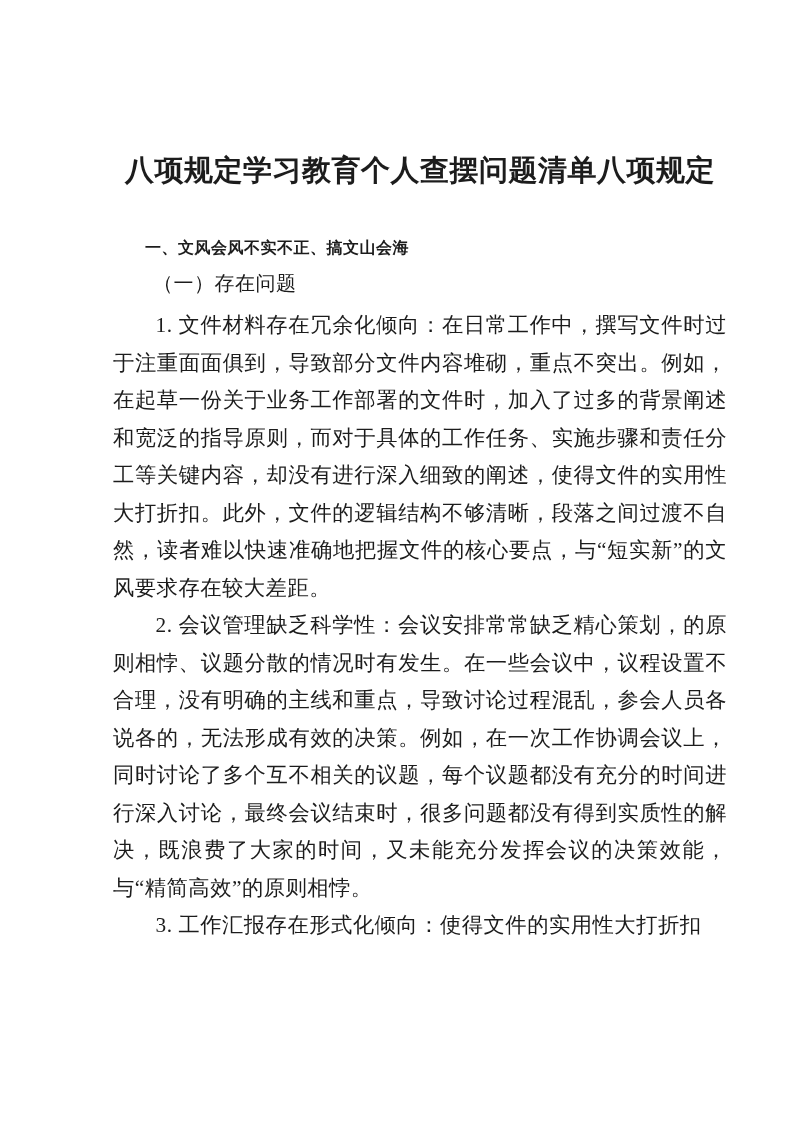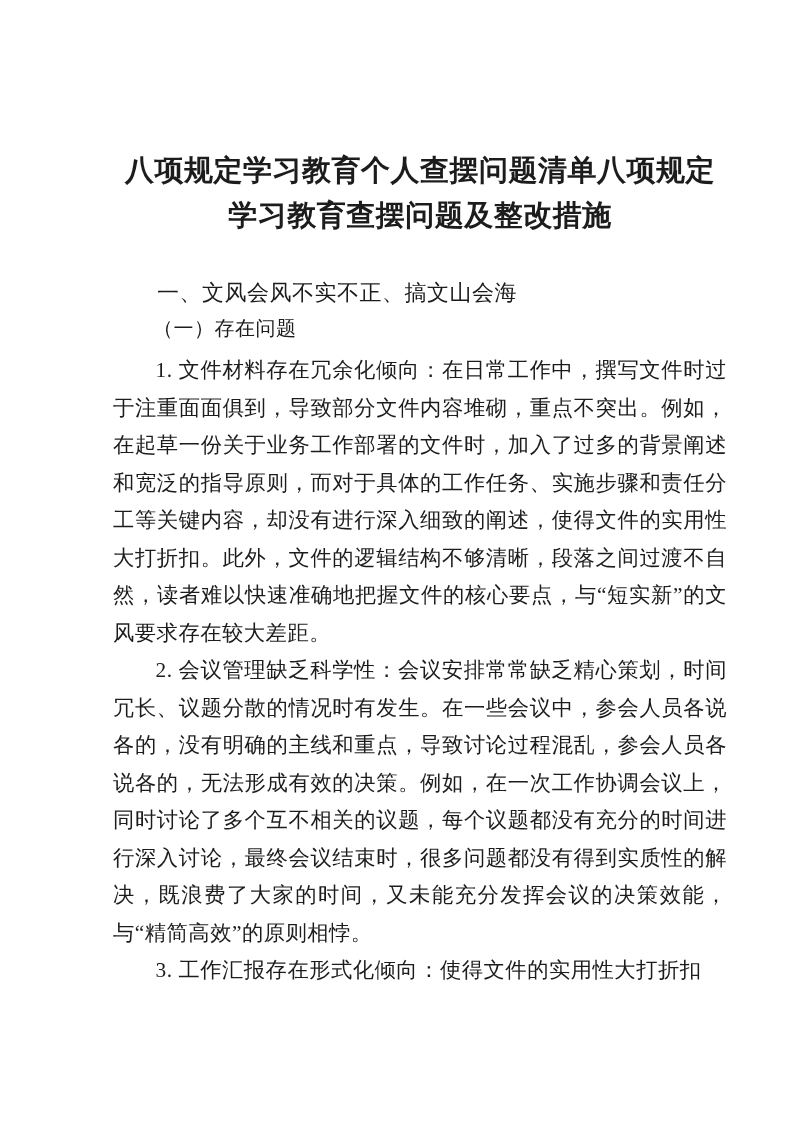--- a/index.html
+++ b/index.html
@@ -27,23 +27,23 @@
     font-weight: 700;
     font-family: "Liberation Serif", "DejaVu Serif", serif;
     letter-spacing: 0.5px;
   }
   .doc-title .tline {
     display: block;
   }
   .section-heading {
     margin: 0;
     font-family: "Liberation Sans", "DejaVu Sans", sans-serif;
-    font-size: 22px;
+    font-size: 16px;
     line-height: 34px;
-    font-weight: 400;
+    font-weight: 700;
     text-indent: 2em;
     letter-spacing: 0.5px;
   }
   .subsection-heading {
     margin: 0;
     font-size: 20px;
     line-height: 36px;
     font-weight: 400;
     text-indent: 2em;
     letter-spacing: 0.5px;
@@ -63,26 +63,25 @@
     font-weight: 400;
   }
 </style>
 </head>
 <body>
 
 <div class="page">
 
   <h1 class="doc-title">
     <span class="tline">八项规定学习教育个人查摆问题清单八项规定</span>
-    <span class="tline">学习教育查摆问题及整改措施</span>
   </h1>
 
   <h2 class="section-heading">一、文风会风不实不正、搞文山会海</h2>
 
   <h3 class="subsection-heading">（一）存在问题</h3>
 
   <p class="body-para first"><b class="lead">1. 文件材料存在冗余化倾向：</b><span>在日常工作中，撰写文件时过于注重面面俱到，导致部分文件内容堆砌，重点不突出。例如，在起草一份关于业务工作部署的文件时，加入了过多的背景阐述和宽泛的指导原则，而对于具体的工作任务、实施步骤和责任分工等关键内容，却没有进行深入细致的阐述，使得文件的实用性大打折扣。此外，文件的逻辑结构不够清晰，段落之间过渡不自然，读者难以快速准确地把握文件的核心要点，与“短实新”的文风要求存在较大差距。</span></p>
 
-  <p class="body-para"><b class="lead">2. 会议管理缺乏科学性：</b><span>会议安排常常缺乏精心策划，时间冗长、议题分散的情况时有发生。在一些会议中，参会人员各说各的，没有明确的主线和重点，导致讨论过程混乱，参会人员各说各的，无法形成有效的决策。例如，在一次工作协调会议上，同时讨论了多个互不相关的议题，每个议题都没有充分的时间进行深入讨论，最终会议结束时，很多问题都没有得到实质性的解决，既浪费了大家的时间，又未能充分发挥会议的决策效能，与“精简高效”的原则相悖。</span></p>
+  <p class="body-para"><b class="lead">2. 会议管理缺乏科学性：</b><span>会议安排常常缺乏精心策划，的原则相悖、议题分散的情况时有发生。在一些会议中，议程设置不合理，没有明确的主线和重点，导致讨论过程混乱，参会人员各说各的，无法形成有效的决策。例如，在一次工作协调会议上，同时讨论了多个互不相关的议题，每个议题都没有充分的时间进行深入讨论，最终会议结束时，很多问题都没有得到实质性的解决，既浪费了大家的时间，又未能充分发挥会议的决策效能，与“精简高效”的原则相悖。</span></p>
 
   <p class="body-para"><b class="lead">3. 工作汇报存在形式化倾向：</b><span>使得文件的实用性大打折扣</span></p>
 
 </div>
 
 </body></html>

